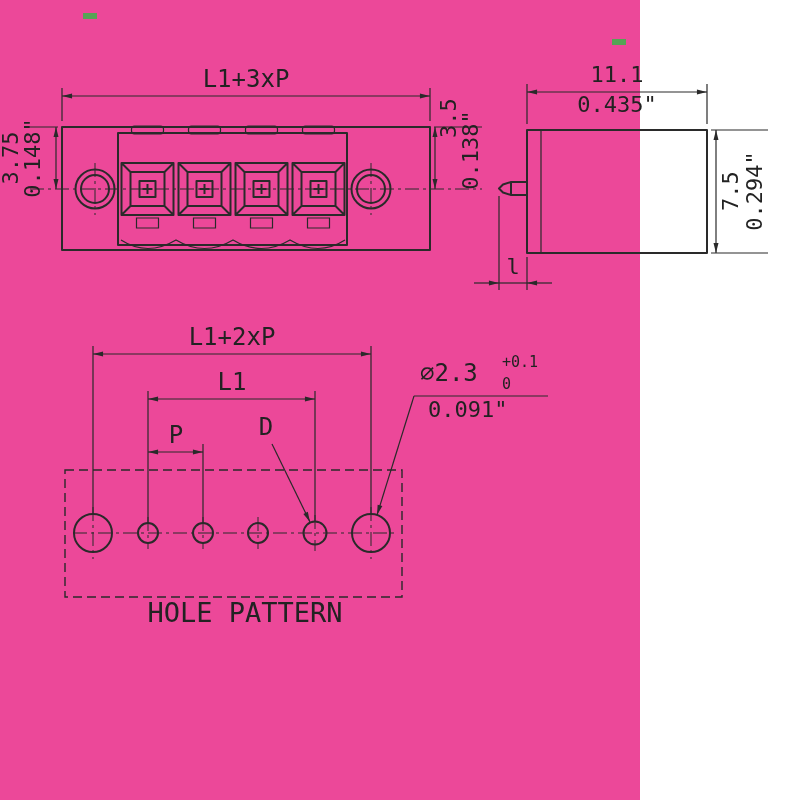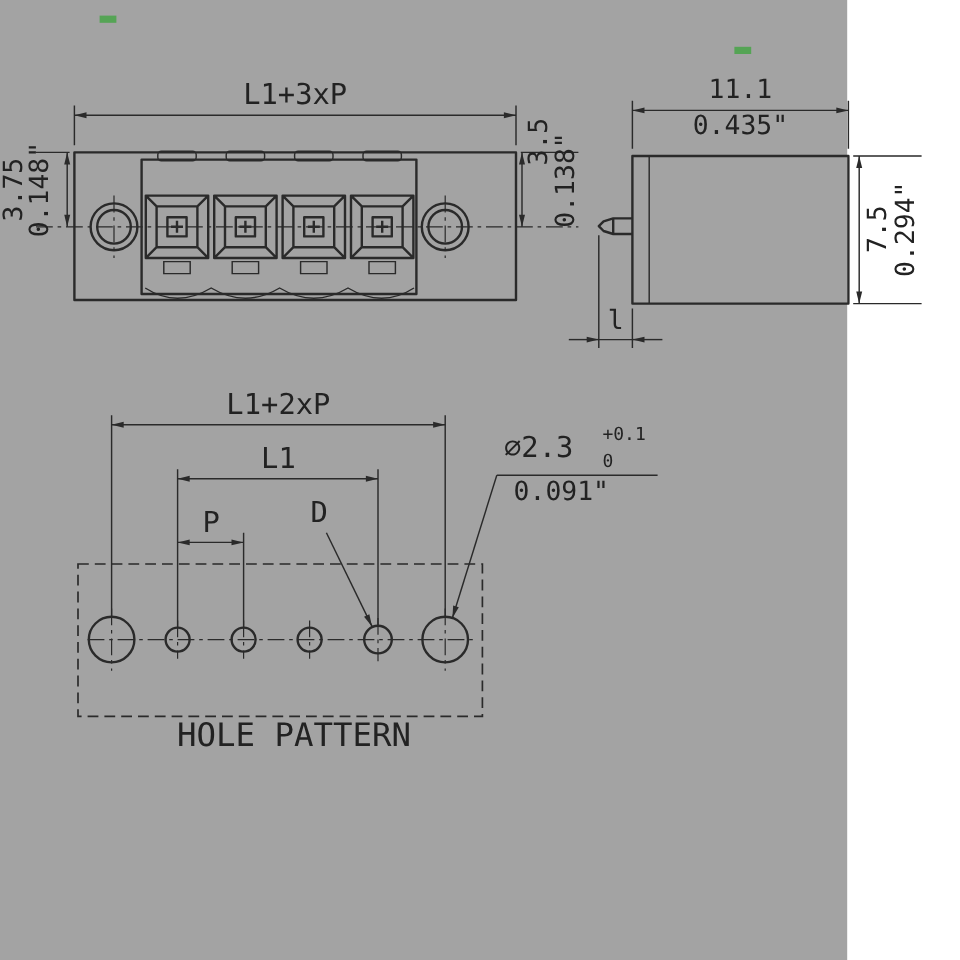--- a/index.html
+++ b/index.html
@@ -1,16 +1,16 @@
 <!DOCTYPE html>
 <html><head>
 <meta charset="utf-8">
 <style>
   html,body{margin:0;padding:0;background:#ffffff;width:800px;height:800px;overflow:hidden}
-  #stage{width:706px;height:800px;position:relative;background:#a3a3a3}
+  #stage{width:640px;height:800px;position:relative;background:#ec4899}
   svg{display:block}
   .ln{stroke:#2a2a2a;stroke-width:2;fill:none;stroke-linejoin:round}
   .thin{stroke:#2a2a2a;stroke-width:1.2;fill:none}
   .dim{stroke:#2a2a2a;stroke-width:1.2;fill:none}
   .cl{stroke:#2a2a2a;stroke-width:1;fill:none;stroke-dasharray:14 4 3 4}
   .dash{stroke:#2a2a2a;stroke-width:1.4;fill:none;stroke-dasharray:9 5}
   text{font-family:"DejaVu Sans Mono","Liberation Mono",monospace;fill:#222}
   .t15{font-size:15px}
   .t22{font-size:22px}
   .t24{font-size:24px}

